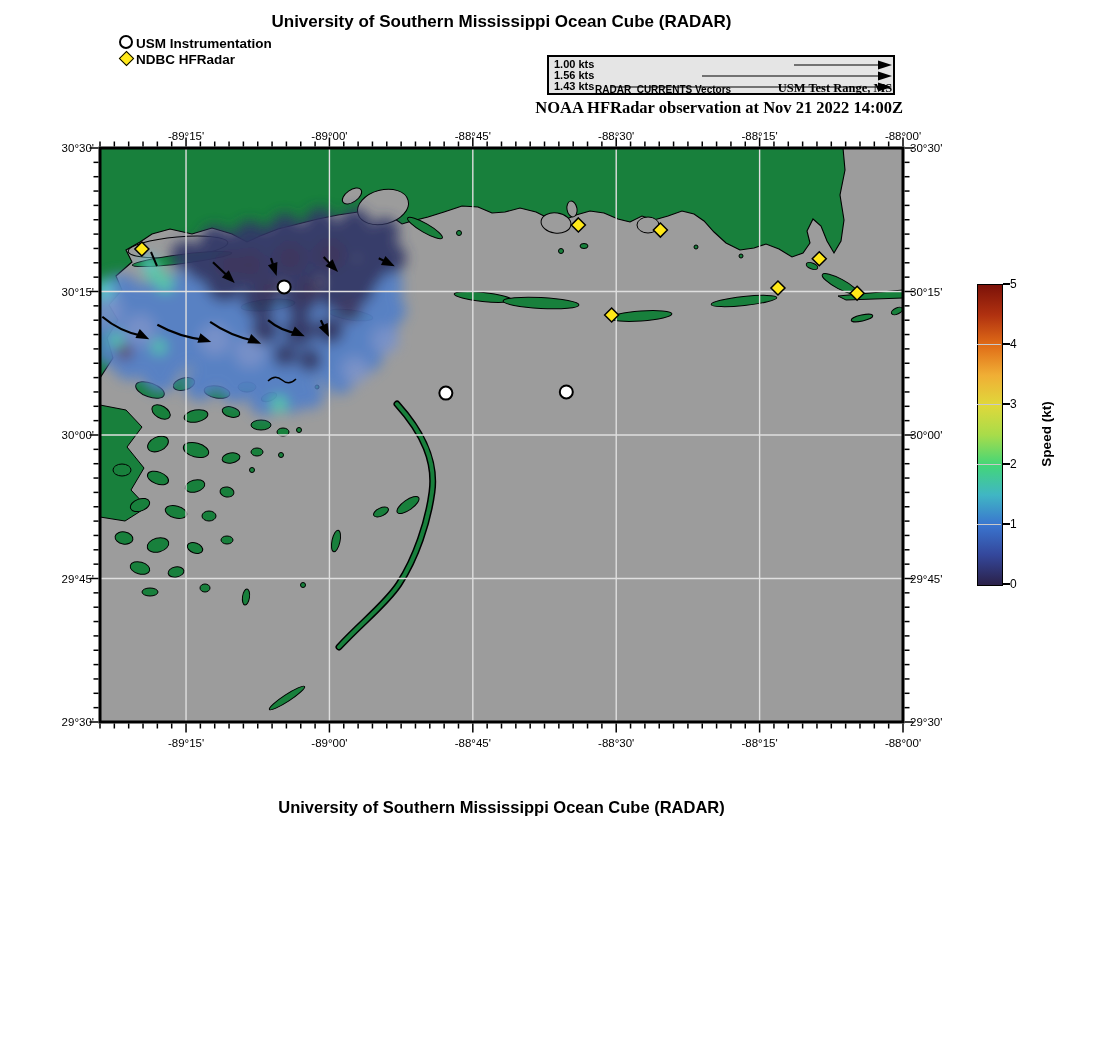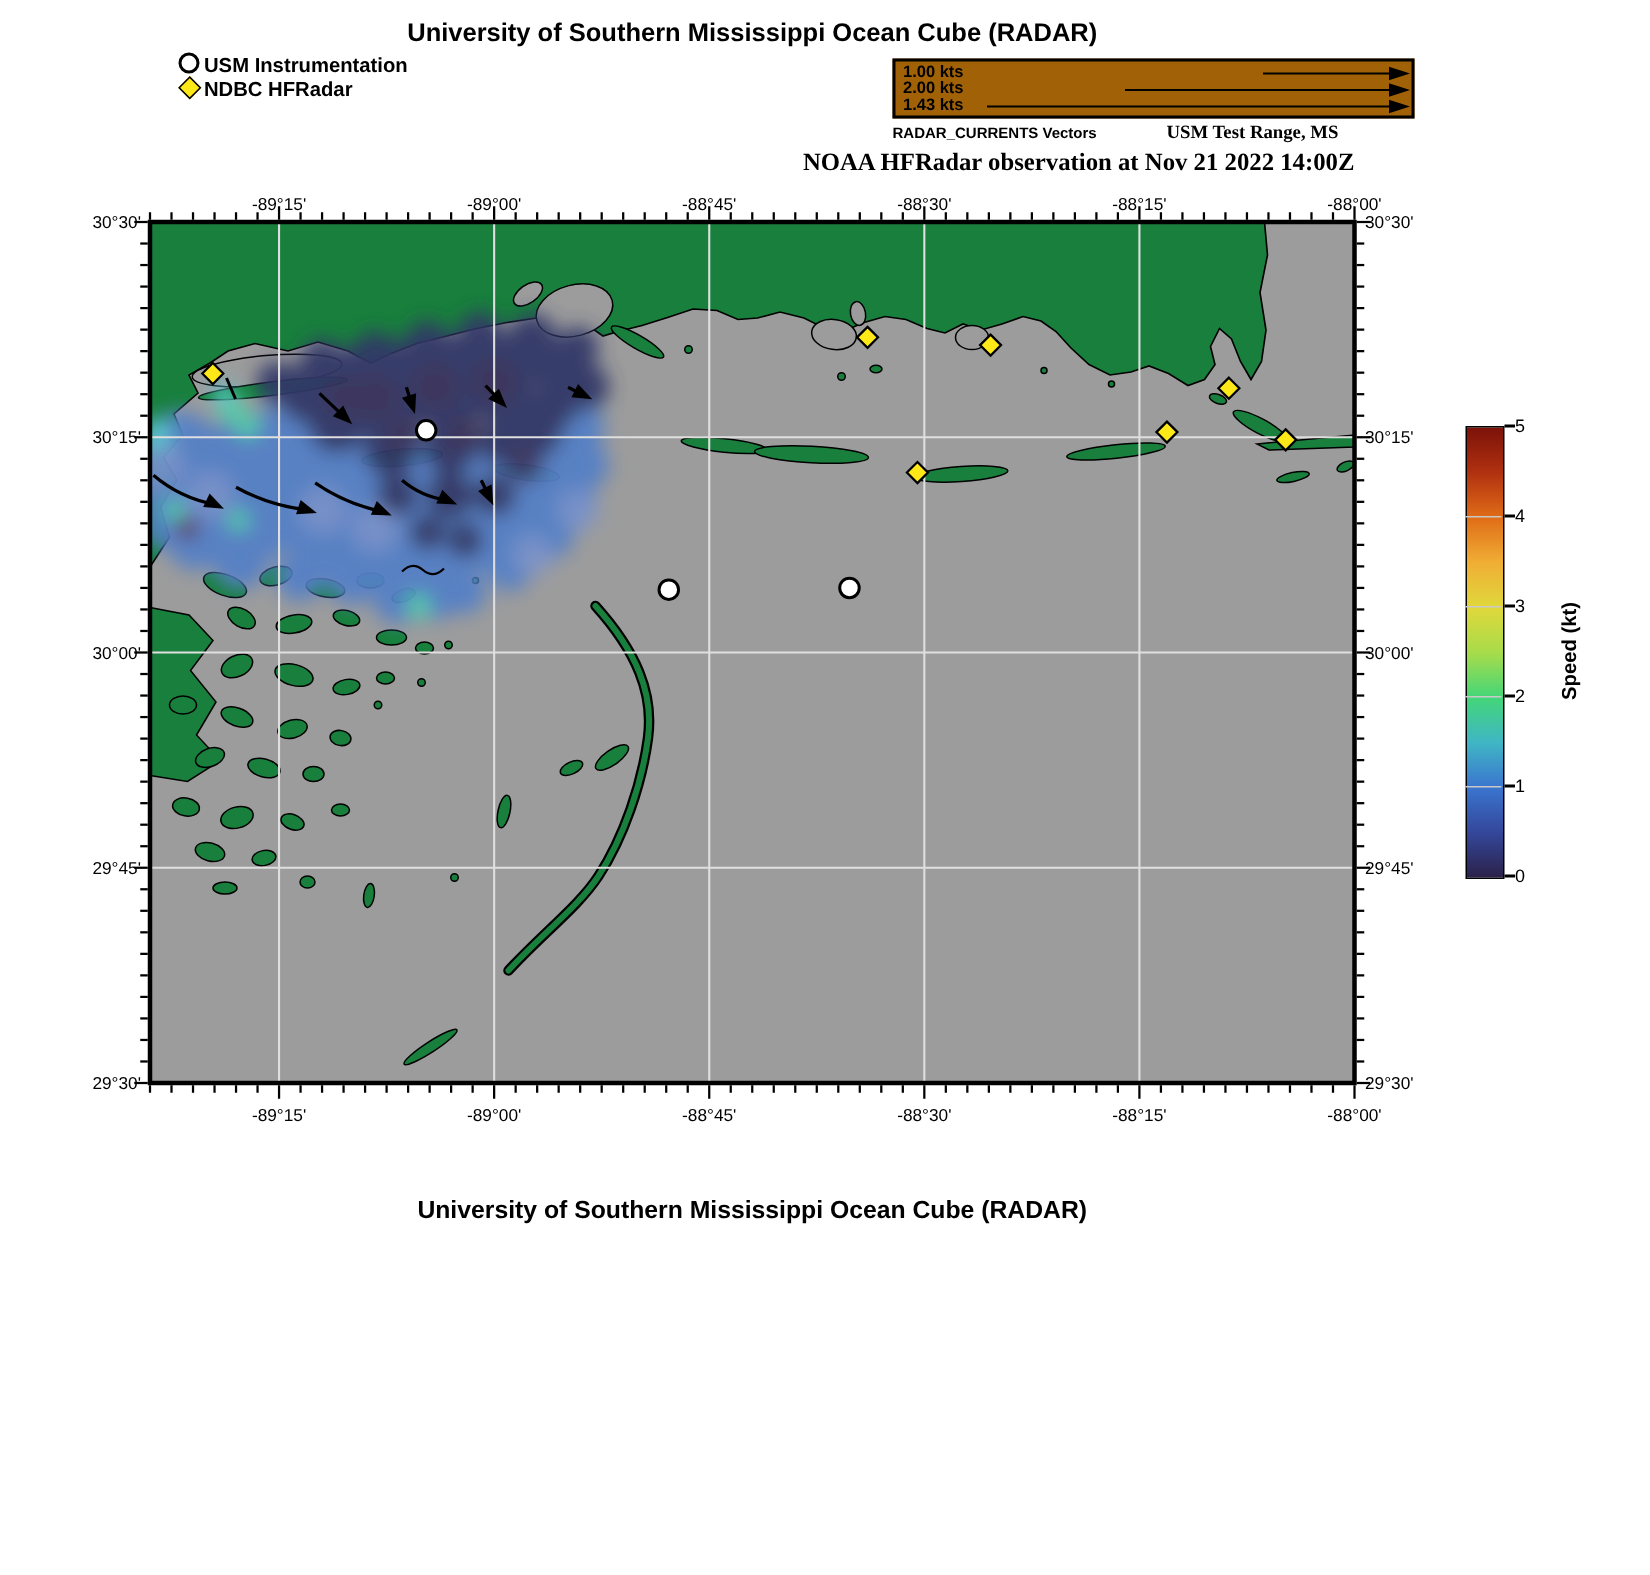--- a/index.html
+++ b/index.html
@@ -10,21 +10,21 @@
   .title-bottom{left:100px;top:798px;width:803px;text-align:center;font-size:16.5px;font-weight:bold;}
   .subtitle{left:100px;top:98px;width:803px;text-align:right;
             font-family:"Liberation Serif",serif;font-size:16.5px;font-weight:bold;}
   .range-label{left:735px;top:81px;width:200px;text-align:center;
             font-family:"Liberation Serif",serif;font-size:12.5px;font-weight:bold;}
   .legend{left:118px;top:36px;font-size:13.5px;font-weight:bold;}
   .legend-row{display:flex;align-items:center;height:15.5px;}
   .legend-marker{display:inline-block;width:16px;text-align:center;margin-right:2px;}
   .m-circle{display:inline-block;width:10px;height:10px;border:2px solid #000;border-radius:50%;background:#fff;}
   .m-diamond{display:inline-block;width:9px;height:9px;border:1.5px solid #000;background:#FFE818;transform:rotate(45deg);}
-  .scalebox{left:547px;top:39px;width:344px;height:36px;border:2.5px solid #000;background:#a16207;margin-left:48px;}
+  .scalebox{left:547px;top:55px;width:344px;height:36px;border:2.5px solid #000;background:#e5e5e5;}
   .scalebox .lbl{position:absolute;left:5px;font-size:11px;font-weight:bold;line-height:11px;}
   .scale-caption{left:548px;top:84px;font-size:10px;font-weight:bold;padding-left:47px;}
   .cb-num{position:absolute;left:1010px;width:26px;font-size:12px;line-height:16px;}
   .cb-title{left:1046px;top:434px;transform:translate(-50%,-50%) rotate(-90deg);
             white-space:nowrap;font-size:13.5px;font-weight:bold;}
   svg text{font-family:"Liberation Sans",sans-serif;}
 </style>
 </head>
 <body>
 
@@ -38,21 +38,21 @@
       <span>USM Instrumentation</span>
     </div>
     <div class="legend-row">
       <span class="legend-marker"><span class="m-diamond"></span></span>
       <span>NDBC HFRadar</span>
     </div>
   </div>
 
   <div class="abs scalebox">
     <span class="lbl" style="top:2px">1.00 kts</span>
-    <span class="lbl" style="top:13px">2.00 kts</span>
+    <span class="lbl" style="top:13px">1.56 kts</span>
     <span class="lbl" style="top:24px">1.43 kts</span>
     <svg width="344" height="36" style="position:absolute;left:0;top:0">
       <line x1="245" y1="8" x2="330" y2="8" stroke="#000" stroke-width="1.2"></line>
       <polygon points="343,8 329,3.5 329,12.5" fill="#000"></polygon>
       <line x1="153" y1="19" x2="330" y2="19" stroke="#000" stroke-width="1.2"></line>
       <polygon points="343,19 329,14.5 329,23.5" fill="#000"></polygon>
       <line x1="61" y1="30" x2="330" y2="30" stroke="#000" stroke-width="1.2"></line>
       <polygon points="343,30 329,25.5 329,34.5" fill="#000"></polygon>
     </svg>
   </div>

